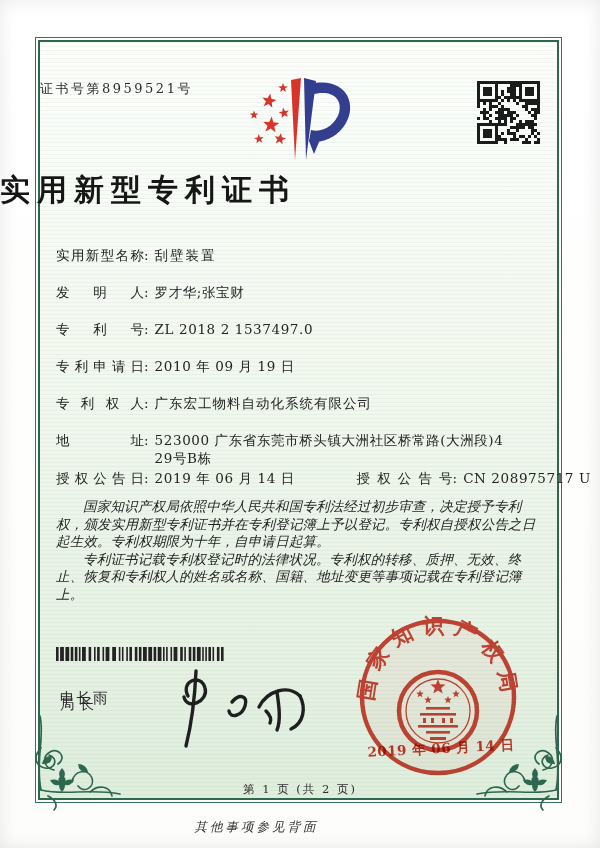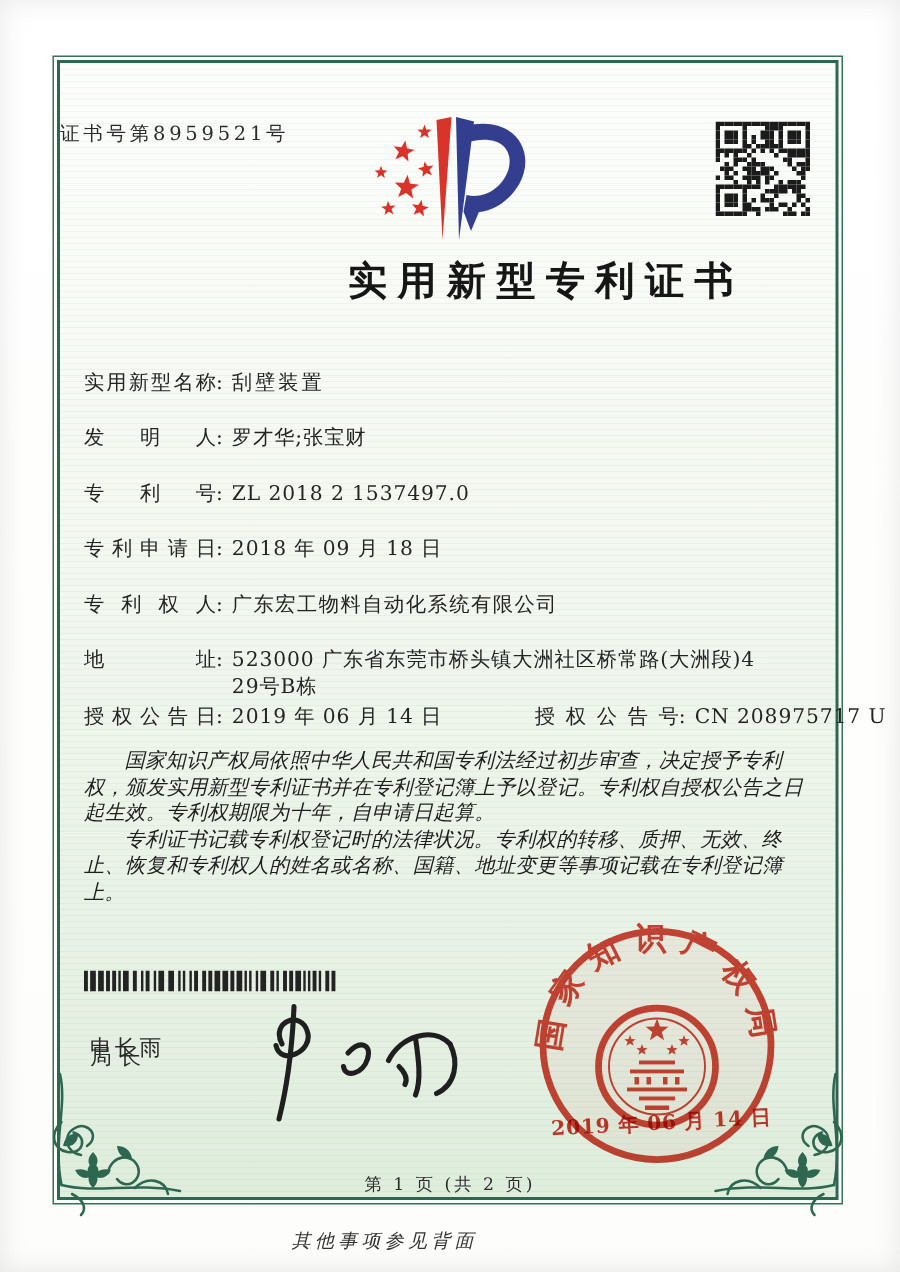--- a/index.html
+++ b/index.html
@@ -18,22 +18,22 @@
              linear-gradient(180deg,#fdfefc 0%,#f4f8f1 40%,#e9f2e6 75%,#dfeddd 100%); }
 
   .corner { position:absolute; width:104px; height:104px; }
   .corner.bl { left:-8px; bottom:-10px; }
   .corner.br { right:-8px; bottom:-10px; transform:scaleX(-1); }
 
   
   .cert-no { position:absolute; left:40px; top:80px; font-size:13px; letter-spacing:2.5px; color:#2b2b2b; }
   .logo { position:absolute; left:238px; top:68px; width:124px; height:100px; }
   .qr { position:absolute; left:477px; top:81px; width:63px; height:63px; }
-  .title { position:absolute; left:0; width:496px; top:170px; text-align:right;
-           font-size:26px; font-weight:600; letter-spacing:7px; color:#161616; }
+  .title { position:absolute; left:0; width:496px; top:170px; text-align:left;
+           font-size:30px; font-weight:600; letter-spacing:7px; color:#161616; }
 
   
   .fields { position:absolute; left:56px; top:246px; width:486px; font-size:13.5px; color:#242424; }
   .row { line-height:18px; margin-bottom:19px; white-space:nowrap; }
   .row.address { margin-bottom:2px; white-space:normal; }
   .lab { display:inline-block; width:88px; text-align:justify; text-align-last:justify; vertical-align:top; }
   .lab.w2 { width:96px; margin-left:52px; }
   .val { margin-left:6px; letter-spacing:.6px; }
   .val.block { display:inline-block; width:352px; vertical-align:top; word-break:break-all; line-height:18px; }
   .val.fixed { display:inline-block; width:150px; }
@@ -383,21 +383,21 @@
     <div class="row">
       <span class="lab">实用新型名称</span><span>:</span><span class="val" style="letter-spacing:2px">刮壁装置</span>
     </div>
     <div class="row">
       <span class="lab">发明人</span><span>:</span><span class="val">罗才华;张宝财</span>
     </div>
     <div class="row">
       <span class="lab">专利号</span><span>:</span><span class="val">ZL 2018 2 1537497.0</span>
     </div>
     <div class="row">
-      <span class="lab">专利申请日</span><span>:</span><span class="val">2018 年 09 月 18 日</span>
+      <span class="lab">专利申请日</span><span>:</span><span class="val">2010 年 09 月 19 日</span>
     </div>
     <div class="row">
       <span class="lab">专利权人</span><span>:</span><span class="val" style="letter-spacing:1px">广东宏工物料自动化系统有限公司</span>
     </div>
     <div class="row address">
       <span class="lab">地址</span><span>:</span><span class="val block">523000 广东省东莞市桥头镇大洲社区桥常路(大洲段)429号B栋</span>
     </div>
     <div class="row">
       <span class="lab">授权公告日</span><span>:</span><span class="val fixed">2019 年 06 月 14 日</span><span class="lab w2">授权公告号</span><span>:</span><span class="val">CN 208975717 U</span>
     </div>

